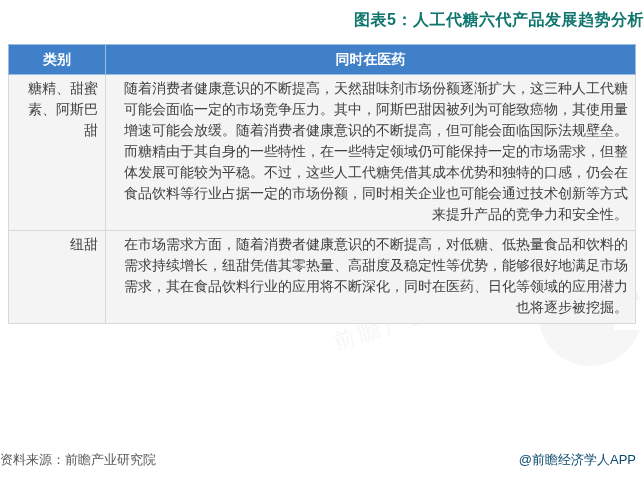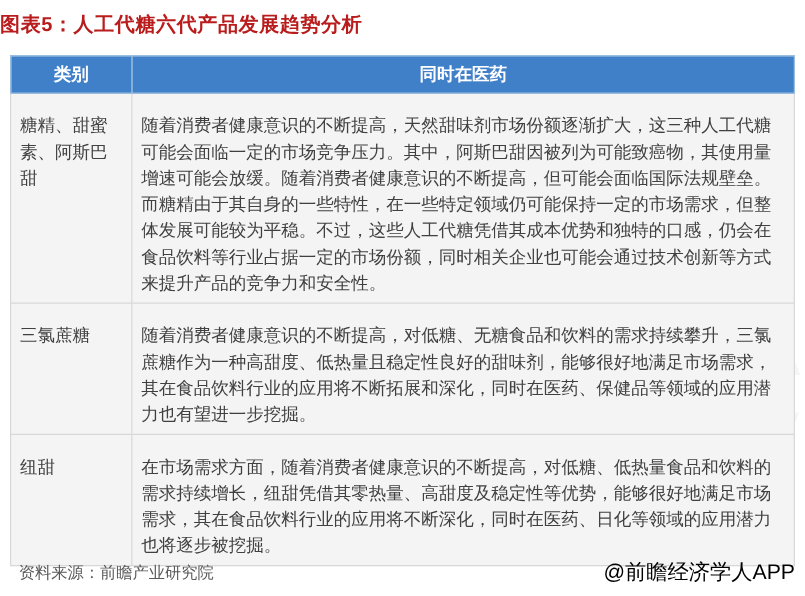--- a/index.html
+++ b/index.html
@@ -9,24 +9,24 @@
     width: 644px; height: 477px; overflow: hidden;
   }
   .page {
     position: relative;
     width: 644px; height: 477px;
     background: #ffffff;
     overflow: hidden;
   }
   .page-title {
     padding-top: 10px;
-    text-align: left;
+    text-align: right;
     font-size: 16px;
     font-weight: bold;
-    color: #b91c1c;
+    color: #0f766e;
     letter-spacing: 0.5px;
   }
   .table-wrap {
     position: absolute;
     left: 8px; right: 8px; top: 44px;
   }
   table.trend-table {
     width: 100%;
     border-collapse: collapse;
     table-layout: fixed;
@@ -40,35 +40,35 @@
     text-align: center;
     border: 1px solid #9bbede;
     padding: 2px 4px;
   }
   table.trend-table td {
     background: #f4f4f4;
     color: #404040;
     font-size: 14px;
     line-height: 21px;
     vertical-align: top;
-    text-align: left;
+    text-align: right;
     border: 1px solid #d8d8d8;
-    padding: 15px 7px 5px 7px;
+    padding: 3px 7px 5px 7px;
     word-break: break-all;
   }
   td.category-cell { width: 97px; }
   .footer {
     position: absolute;
-    left: 15px; right: 8px; bottom: 8px;
+    left: 0; right: 8px; bottom: 8px;
     display: flex;
     justify-content: space-between;
-    align-items: center;
+    align-items: flex-start;
   }
   .source-note { font-size: 13px; color: #595959; }
-  .brand-credit { font-size: 17px; color: #000000; }
+  .brand-credit { font-size: 13px; color: #0c4a6e; }
   .watermark-text {
     position: absolute;
     font-size: 22px;
     color: #9aa7b5;
     opacity: 0.10;
     transform: rotate(-18deg);
     white-space: nowrap;
     pointer-events: none;
     letter-spacing: 4px;
   }
@@ -109,24 +109,20 @@
           <th style="width:97px">类别</th>
           <th>同时在医药</th>
         </tr>
       </thead>
       <tbody>
         <tr>
           <td class="category-cell">糖精、甜蜜素、阿斯巴甜</td>
           <td class="trend-cell">随着消费者健康意识的不断提高，天然甜味剂市场份额逐渐扩大，这三种人工代糖可能会面临一定的市场竞争压力。其中，阿斯巴甜因被列为可能致癌物，其使用量增速可能会放缓。随着消费者健康意识的不断提高，但可能会面临国际法规壁垒。而糖精由于其自身的一些特性，在一些特定领域仍可能保持一定的市场需求，但整体发展可能较为平稳。不过，这些人工代糖凭借其成本优势和独特的口感，仍会在食品饮料等行业占据一定的市场份额，同时相关企业也可能会通过技术创新等方式来提升产品的竞争力和安全性。</td>
         </tr>
         <tr>
-          <td class="category-cell">三氯蔗糖</td>
-          <td class="trend-cell">随着消费者健康意识的不断提高，对低糖、无糖食品和饮料的需求持续攀升，三氯蔗糖作为一种高甜度、低热量且稳定性良好的甜味剂，能够很好地满足市场需求，其在食品饮料行业的应用将不断拓展和深化，同时在医药、保健品等领域的应用潜力也有望进一步挖掘。</td>
-        </tr>
-        <tr>
           <td class="category-cell">纽甜</td>
           <td class="trend-cell">在市场需求方面，随着消费者健康意识的不断提高，对低糖、低热量食品和饮料的需求持续增长，纽甜凭借其零热量、高甜度及稳定性等优势，能够很好地满足市场需求，其在食品饮料行业的应用将不断深化，同时在医药、日化等领域的应用潜力也将逐步被挖掘。</td>
         </tr>
       </tbody>
     </table>
   </div>
 
   <div class="footer">
     <span class="source-note">资料来源：前瞻产业研究院</span>
     <span class="brand-credit">@前瞻经济学人APP</span>

